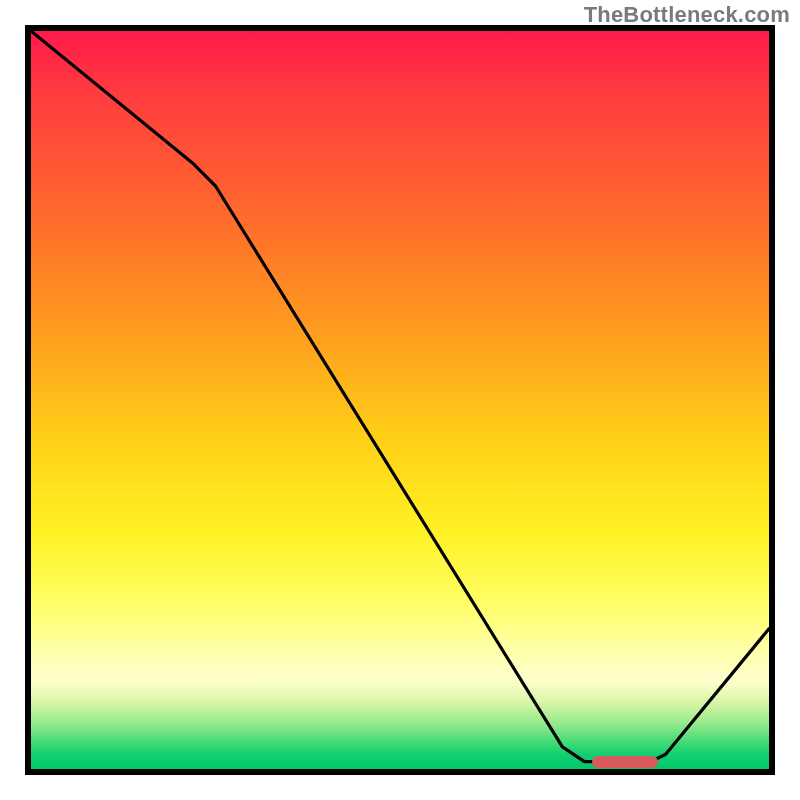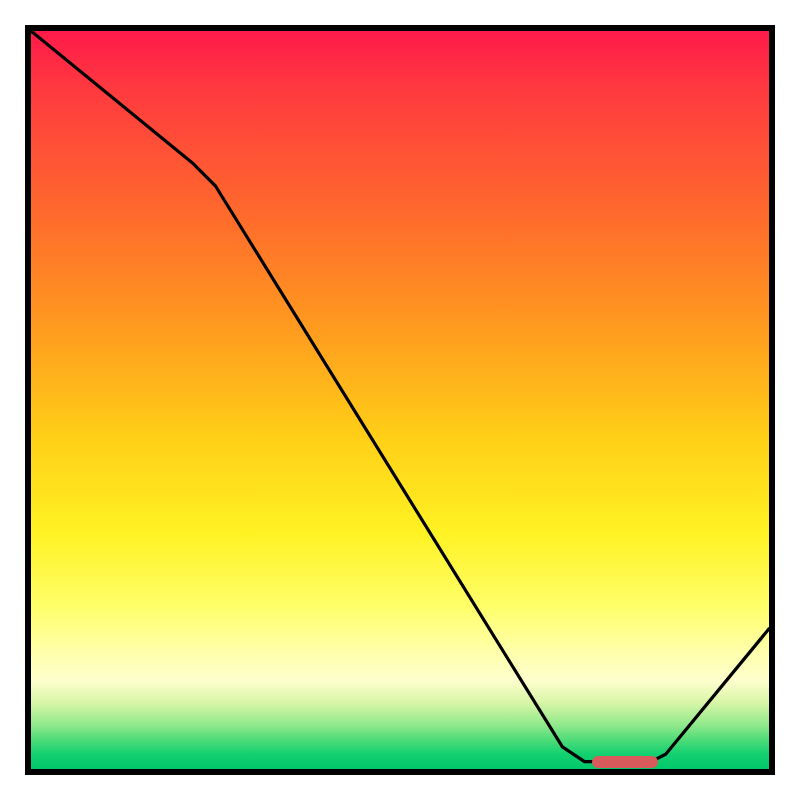--- a/index.html
+++ b/index.html
@@ -68,20 +68,21 @@
     font-size: 22px;
     font-weight: 600;
     letter-spacing: 0.2px;
     user-select: none;
   }
 </style>
 </head>
 <body>
 <div class="wrap">
 
+  <div class="watermark">TheBottleneck.com</div>
 
   <div class="plot-border">
     <div class="gradient"></div>
 
     <svg class="curve" viewBox="0 0 738 738" preserveAspectRatio="none">
       <path id="curvePath" fill="none" stroke="#000000" stroke-width="3.2" stroke-linecap="round" stroke-linejoin="round" d="M0.0 0.0 L162.4 132.8 L184.5 155.0 L531.4 715.9 L553.5 730.6 L619.9 730.6 L634.7 723.2 L738.0 597.8"></path>
     </svg>
 
     <div id="marker" class="marker" style="left: 560.88px; width: 66.42px; top: 724.62px; background: rgb(216, 90, 90);"></div>
   </div>

